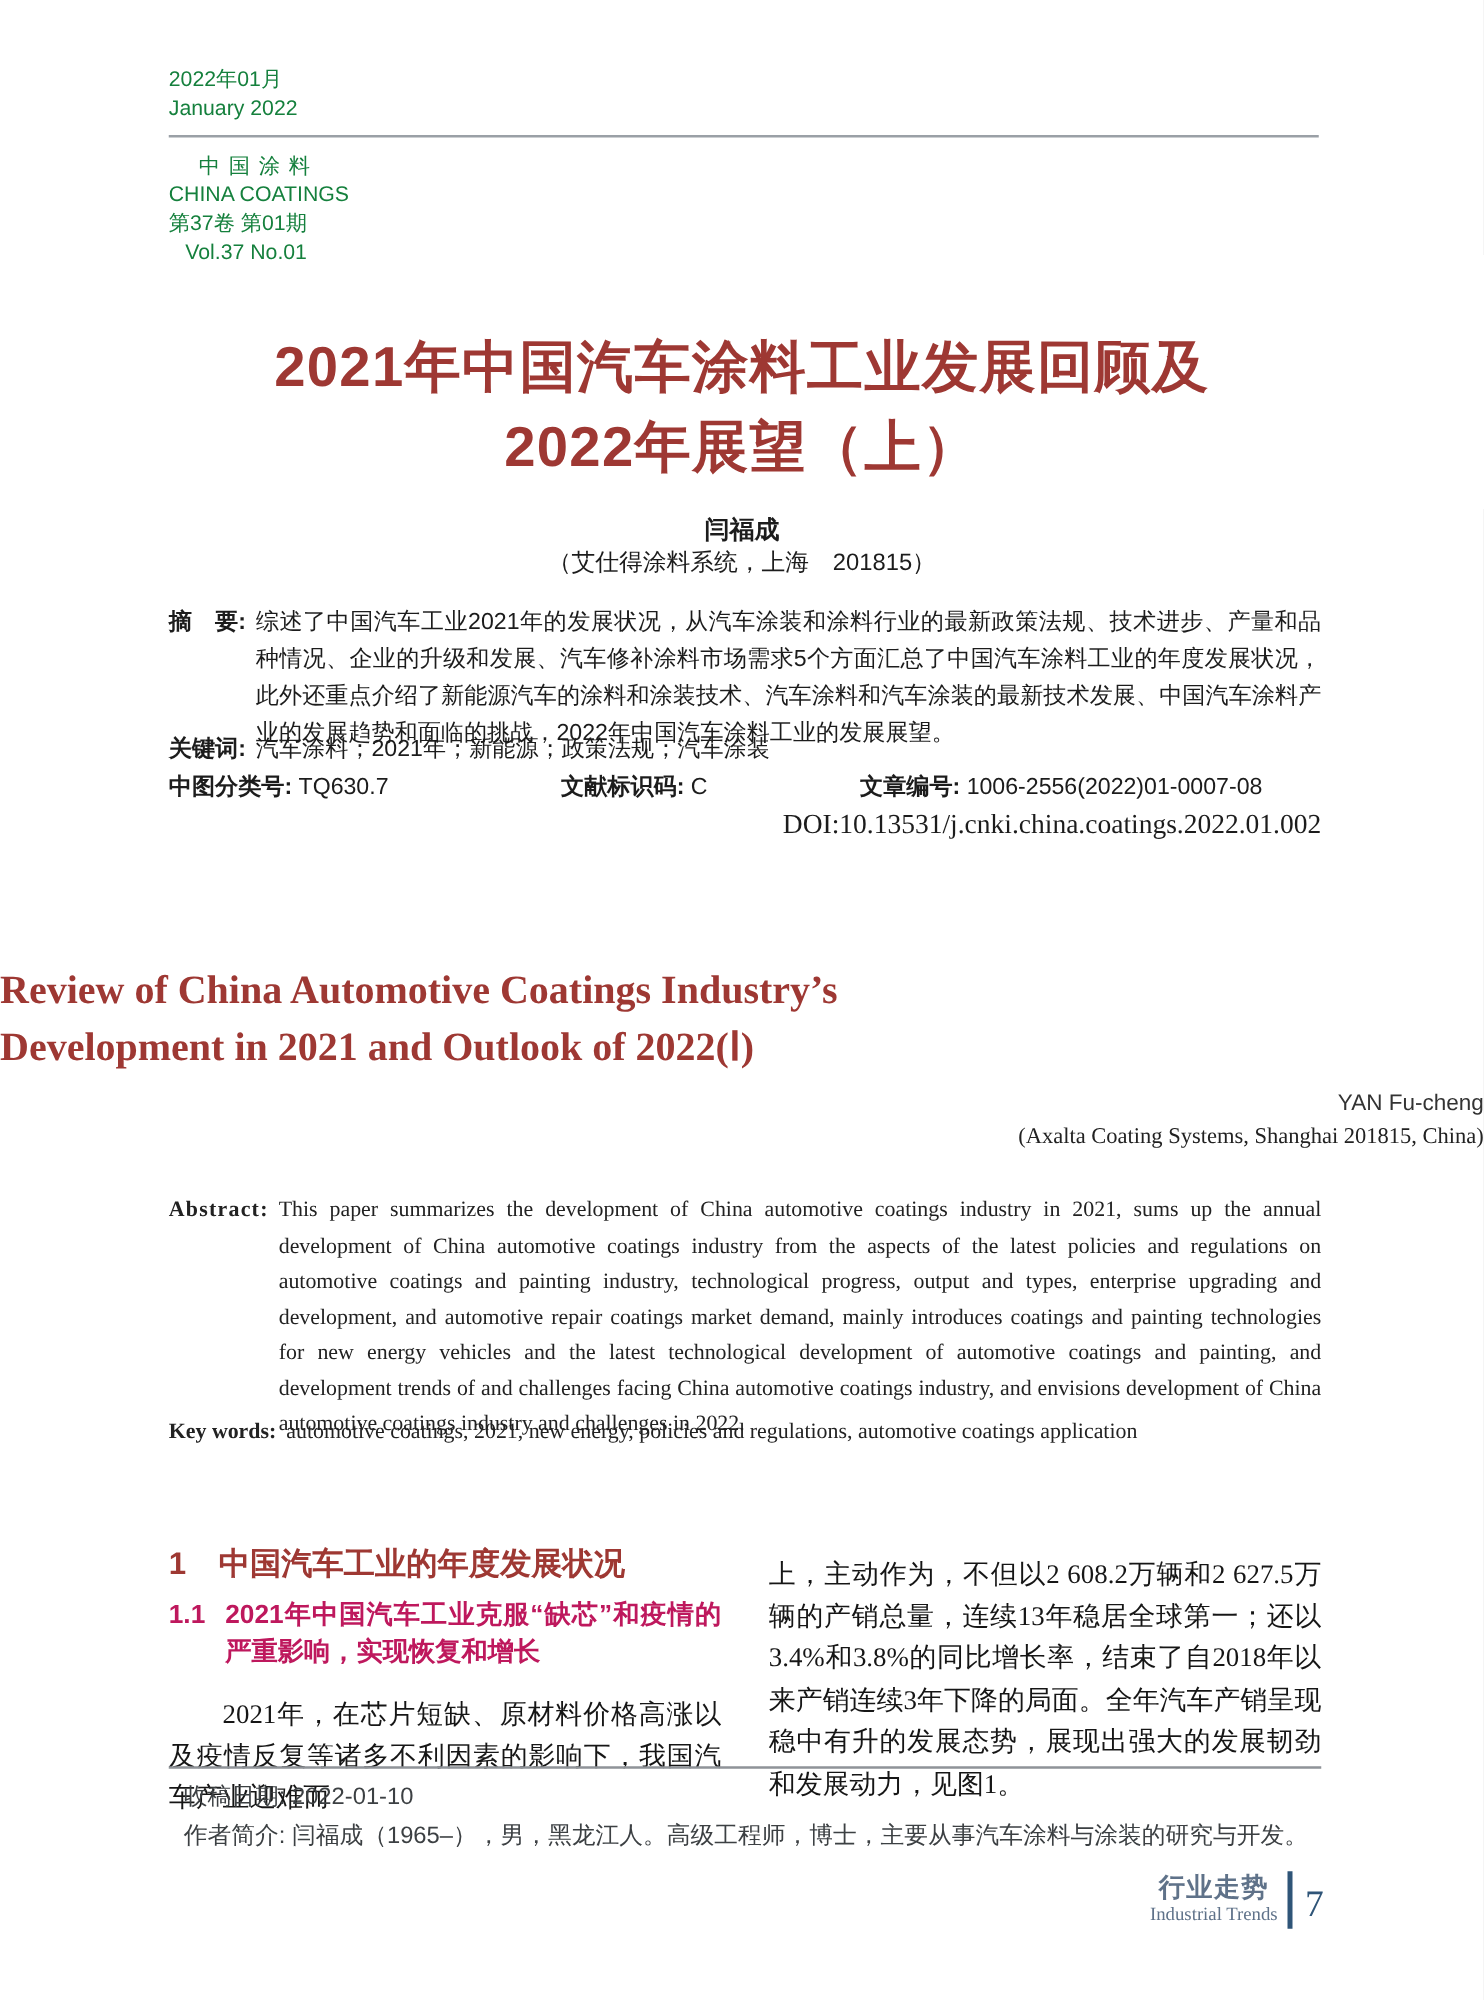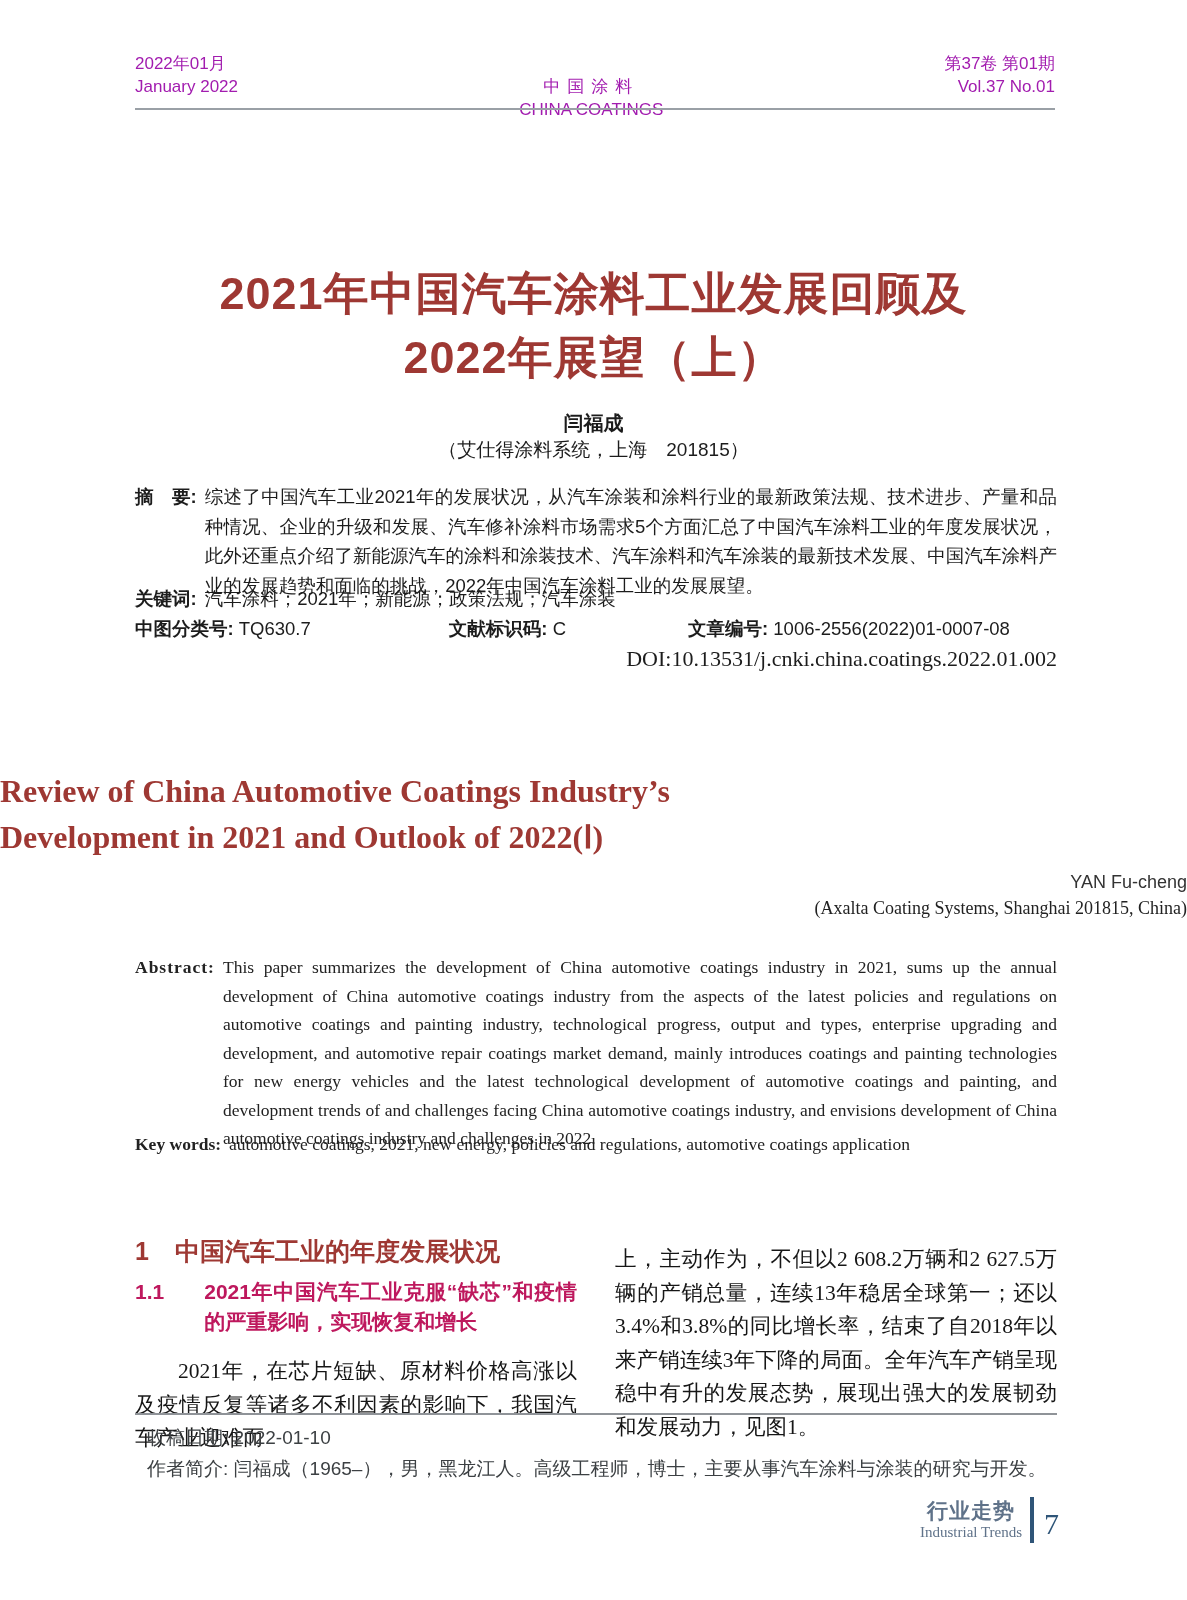--- a/index.html
+++ b/index.html
@@ -9,21 +9,21 @@
     background:#ffffff;
     margin:0 auto;
     overflow:hidden;
     font-family:"Liberation Sans",sans-serif;
     color:#1c1c1c;
   }
   
   .jheader{
     position:absolute;top:52px;left:135px;width:920px;
     display:flex;justify-content:space-between;align-items:flex-start;
-    color:#a21caf;font-size:17px;line-height:23px;
+    color:#15803d;font-size:17px;line-height:23px;flex-direction:column;
   }
   .jheader .cell{display:flex;flex-direction:column;}
   .jheader .cell.center{text-align:center;margin-top:23px;}
   .jheader .cell.right{text-align:right;}
   .journal-cn{letter-spacing:7px;}
   .header-rule{
     position:absolute;top:108px;left:135px;width:920px;
     border-top:2px solid #9aa0a6;
   }
   
@@ -103,21 +103,21 @@
   .sec-h1{
     margin-top:20px;display:flex;color:#9e3833;
     font-weight:bold;font-size:25px;line-height:32px;
   }
   .sec-h1 .no{margin-right:26px;}
   .sec-h2{
     margin-top:10px;display:flex;color:#be185d;
     font-weight:bold;font-size:21px;line-height:30px;
   }
   .sec-h2 .no{margin-right:16px;white-space:nowrap;}
-  .sec-h2 .txt{flex:1;text-align:justify;margin-left:24px;}
+  .sec-h2 .txt{flex:1;text-align:justify;}
   .body-par{
     font-family:"Liberation Serif",serif;
     font-size:21.5px;line-height:33.5px;
     text-align:justify;color:#161616;
   }
   .left-par{margin-top:18px;text-indent:2em;font-family:Liberation Serif, serif;}
   .right-par{margin-top:28px;}
   
   .footnote-rule{
     position:absolute;top:1413px;left:135px;width:922px;

